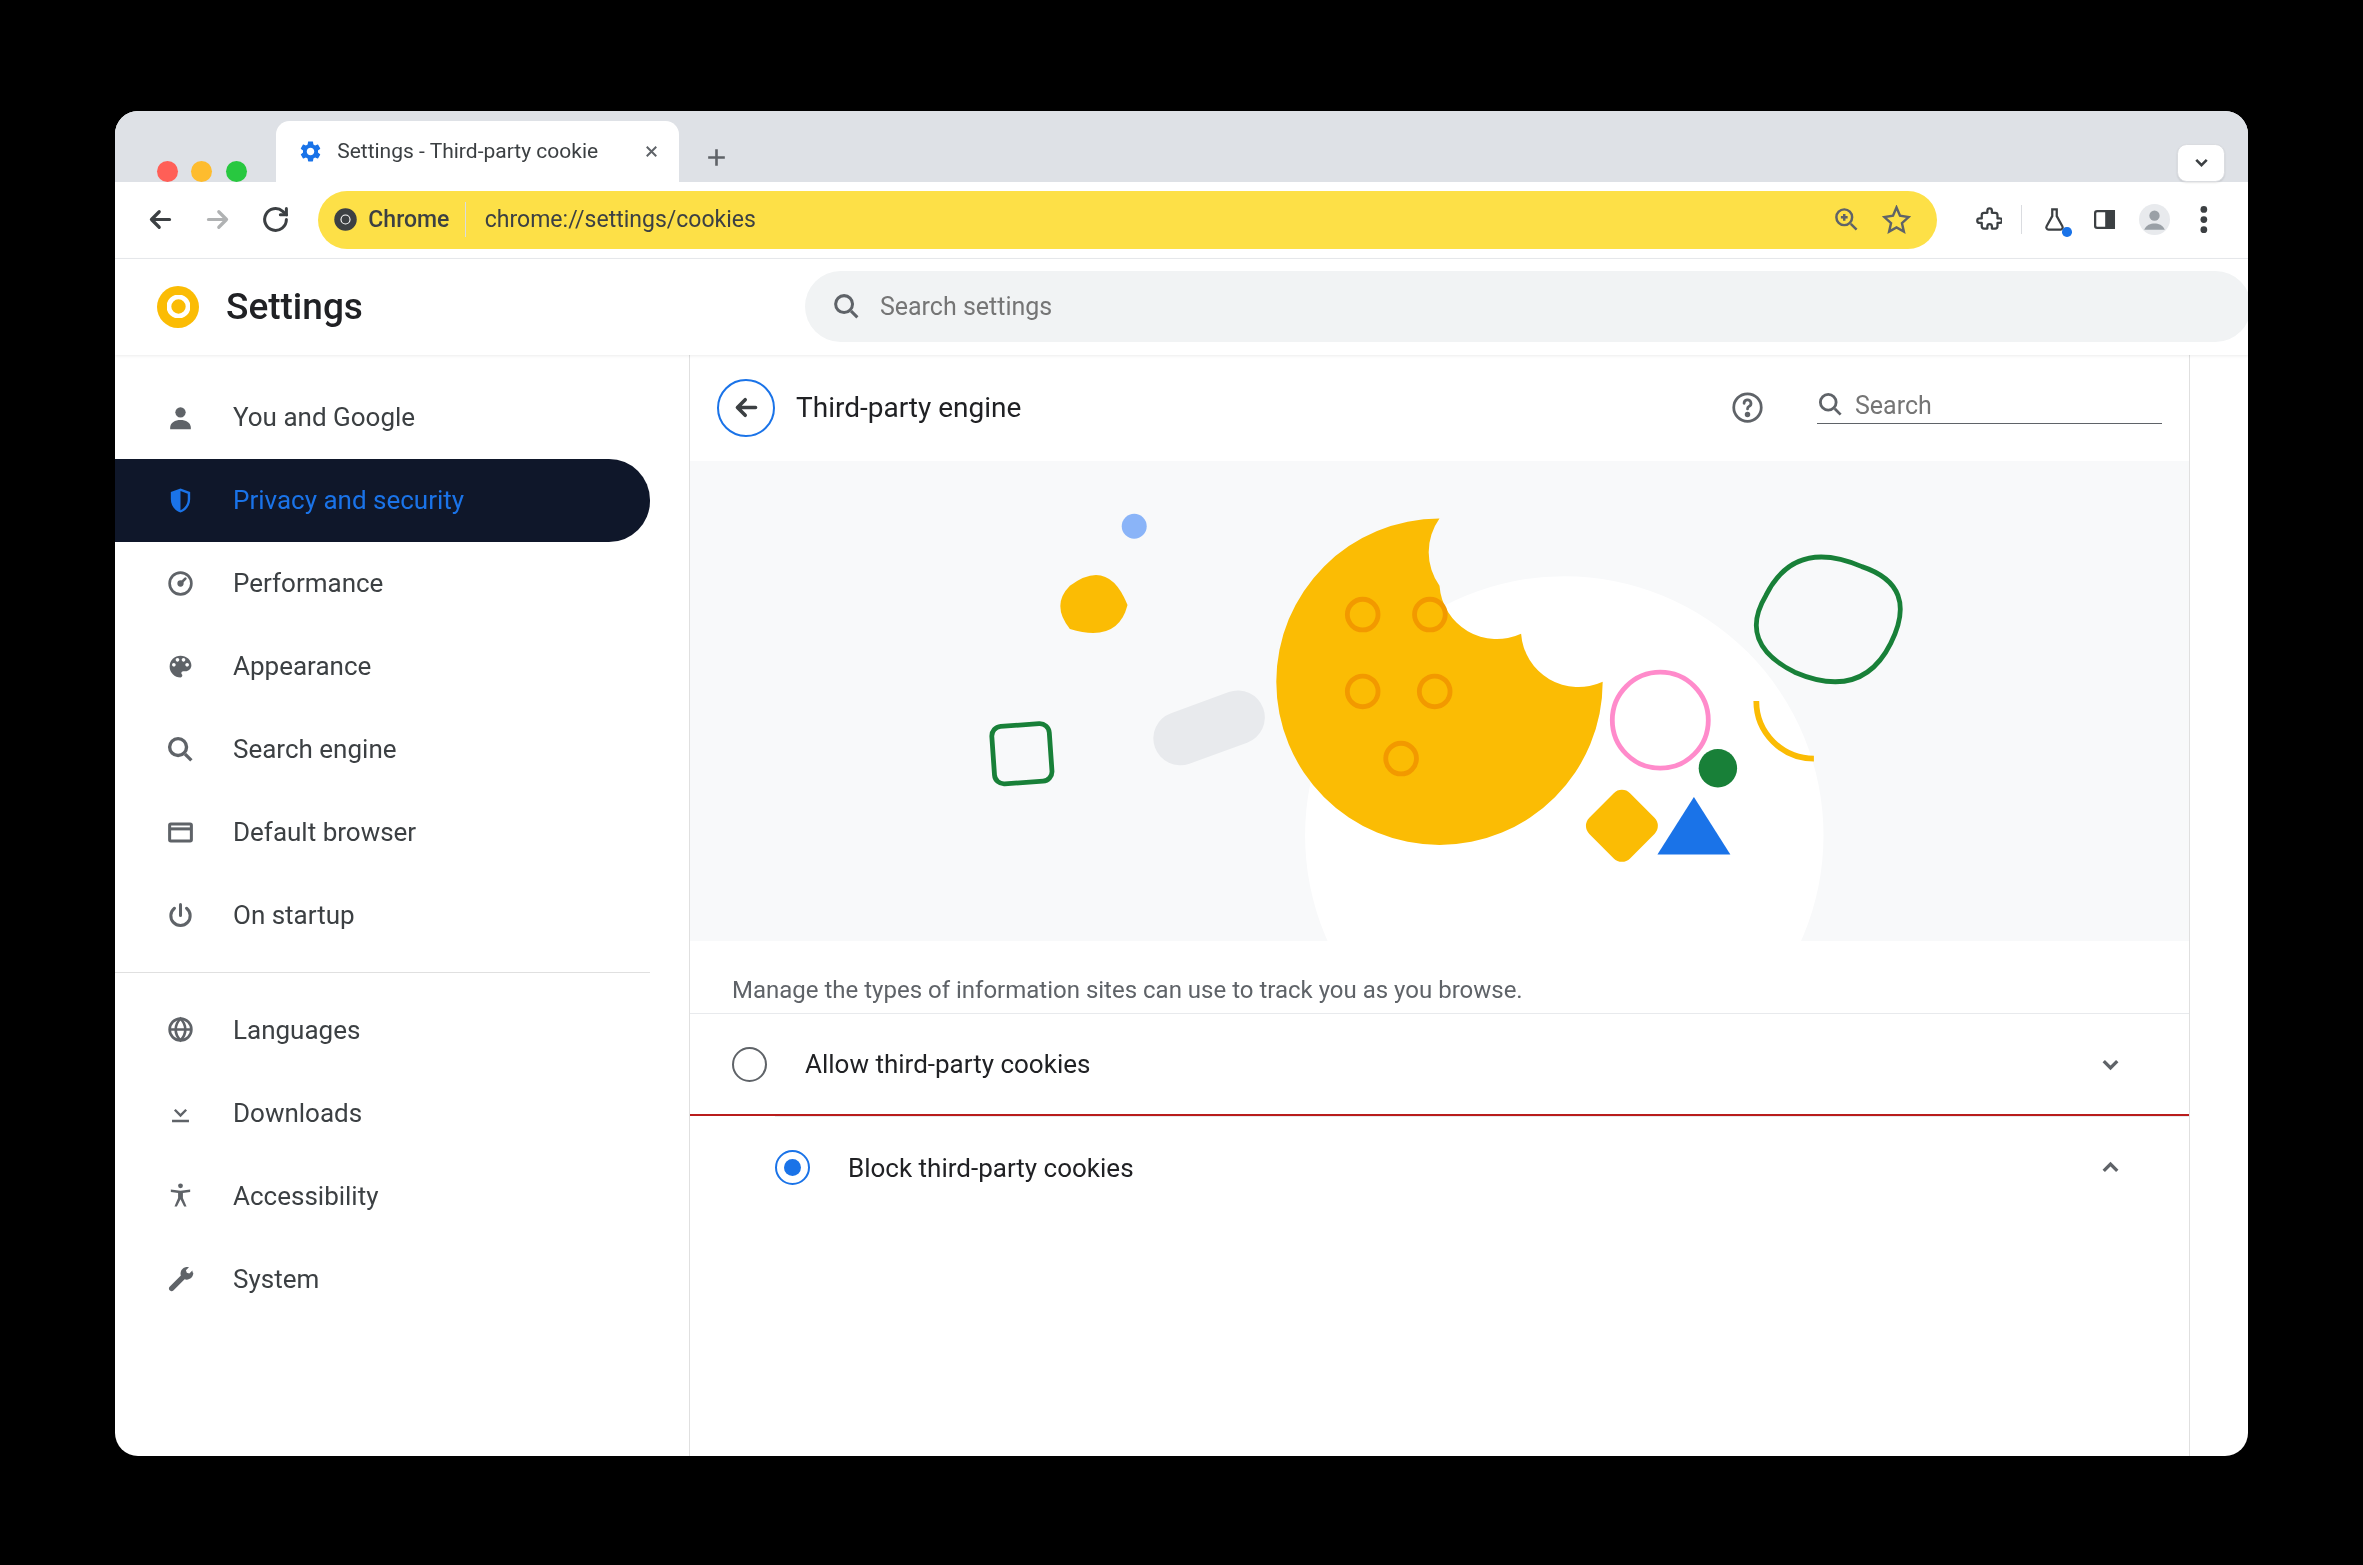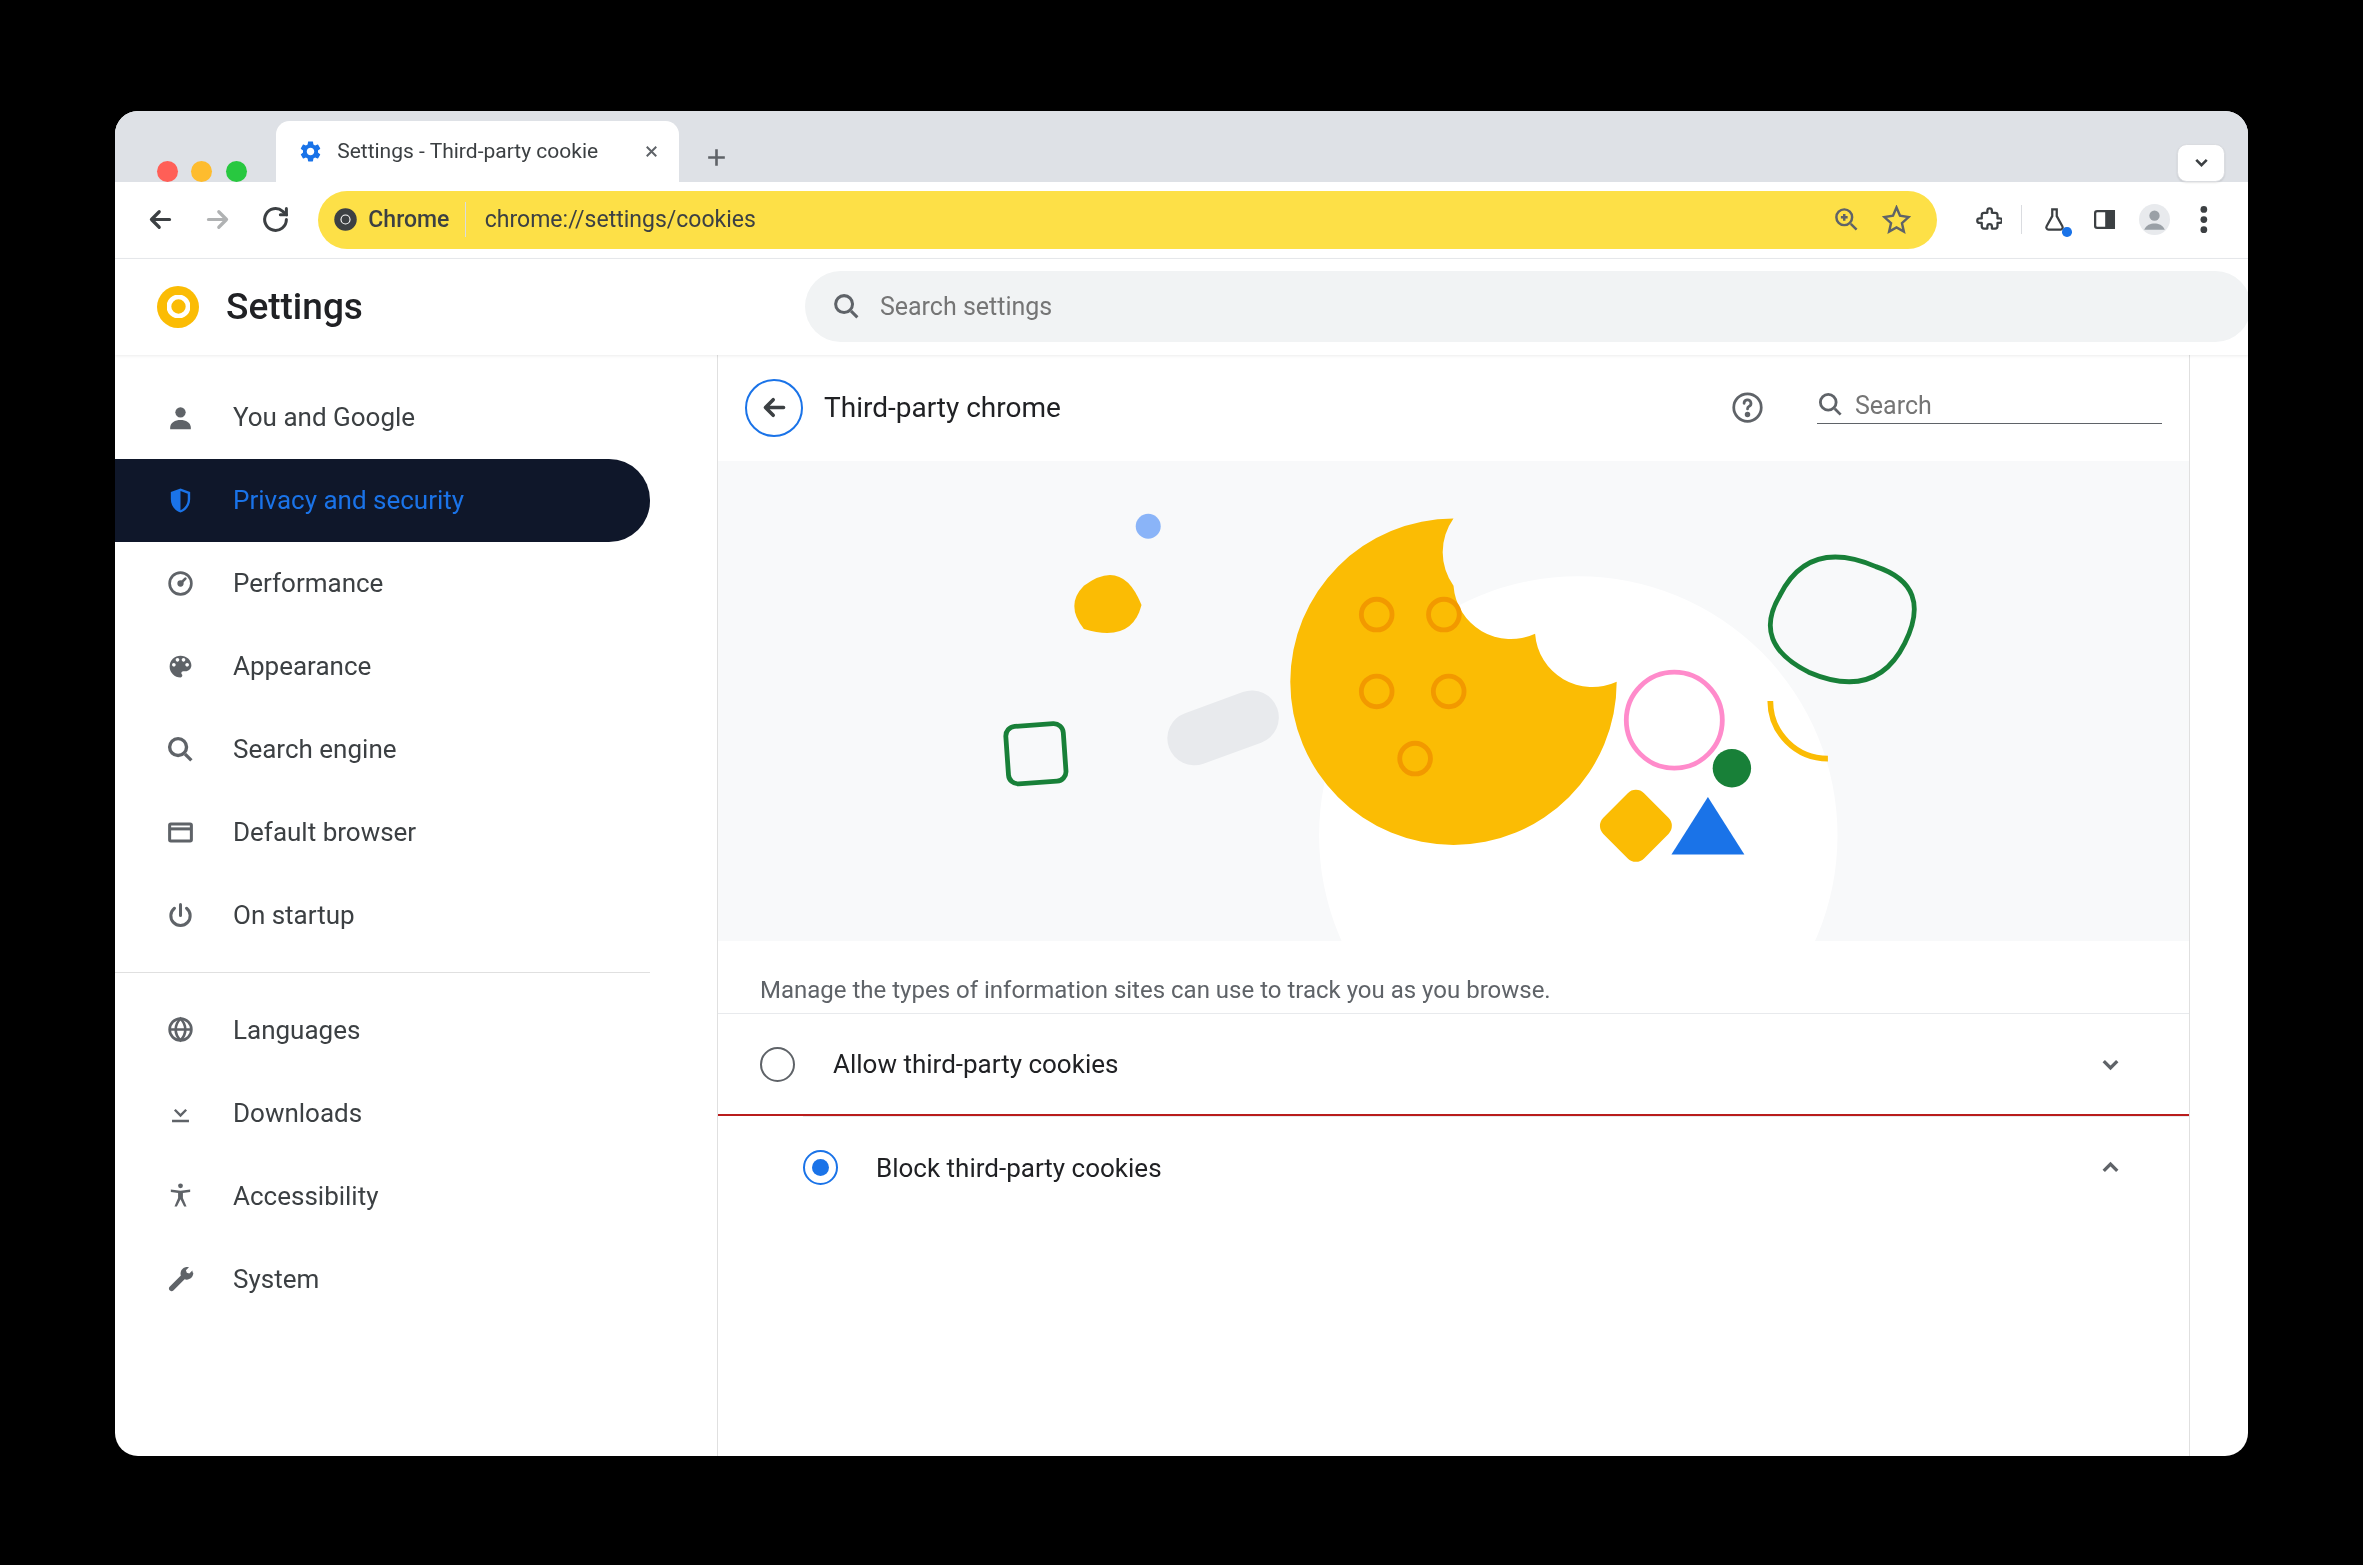--- a/index.html
+++ b/index.html
@@ -34,21 +34,21 @@
   
   
   .settings-header { height: 96px; background:#fff; display:flex; align-items:center; padding: 0 42px; box-shadow: 0 1px 2.9px rgba(0,0,0,.08); position:relative; z-index:2;}
   .brand { display:flex; align-items:center; gap:27px;}
   .brand-icon { width:42px; height:42px; border-radius:50%; background:#fbbc04; display:flex; align-items:center; justify-content:center;}
   .brand-title { font-size:37px; font-weight:500; color:#202124;}
   .settings-search { margin-left:442px; flex:0 0 1446px; height:71px; background:#f1f3f4; border-radius:36px; display:flex; align-items:center; padding:0 27px; gap:19px;}
   .settings-search input { border:none; background:transparent; font-size:25px; color:#5f6368; outline:none; flex:1;}
   
   
-  .settings-body { flex:1; display:flex; overflow:hidden;gap:28px;}
+  .settings-body { flex:1; display:flex; overflow:hidden;}
   .sidebar { width:574px; padding-top:21px; overflow-y:auto; border-right: 1px solid #e8eaed00;}
   .sidebar-item { height:83px; display:flex; align-items:center; gap:35px; padding-left:48px; font-size:26px; color:#3c4043; border-radius:0 41px 41px 0; margin-right:38px;}
   .sidebar-item.active { background:#0f172a; color:#1a73e8;}
   .sidebar-item .sicon{ width:35px; height:35px; display:flex; align-items:center; justify-content:center; color:#5f6368;}
   .sidebar-item.active .sicon{ color:#1a73e8;}
   .sidebar-sep { height:1px; background:#e0e0e0; margin: 15.4px 38px 15.4px 0;}
   
   .content { flex:1; overflow-y:auto; border-left:1px solid #e0e0e0; border-right:1px solid #e0e0e0; margin-right:58px; background:#fff;}
   .content-header { height:106px; display:flex; align-items:center; padding: 0 27px; gap:21px;}
   .back-btn { width:58px; height:58px; border:2.9px solid #1a73e8; border-radius:50%; display:flex; align-items:center; justify-content:center; color:#3c4043;}
@@ -307,21 +307,21 @@
       </div>
     </div>
 
     <div class="content">
       <div class="content-header">
         <div class="back-btn">
           <svg width="31" height="31" viewBox="0 0 24 24" stroke="#3c4043" stroke-width="2.8" fill="none" stroke-linecap="round" stroke-linejoin="round">
               <path d="M19 12H5M11 18l-6-6 6-6"></path>
             </svg>
         </div>
-        <div class="content-title">Third-party chrome</div>
+        <div class="content-title">Third-party engine</div>
         <div class="help-icon">
           <svg width="33" height="33" viewBox="0 0 24 24" fill="none" stroke="#5f6368" stroke-width="2">
               <circle cx="12" cy="12" r="10"></circle>
               <path d="M9.5 9a2.5 2.5 0 1 1 3.5 2.3c-.8.4-1 1-1 1.7" stroke-linecap="round"></path>
               <circle cx="12" cy="17" r="1" fill="#5f6368"></circle>
             </svg>
         </div>
         <div class="content-search">
           <svg width="27" height="27" viewBox="0 0 24 24" stroke="#5f6368" stroke-width="2.5" fill="none">
               <circle cx="10" cy="10" r="7"></circle>

